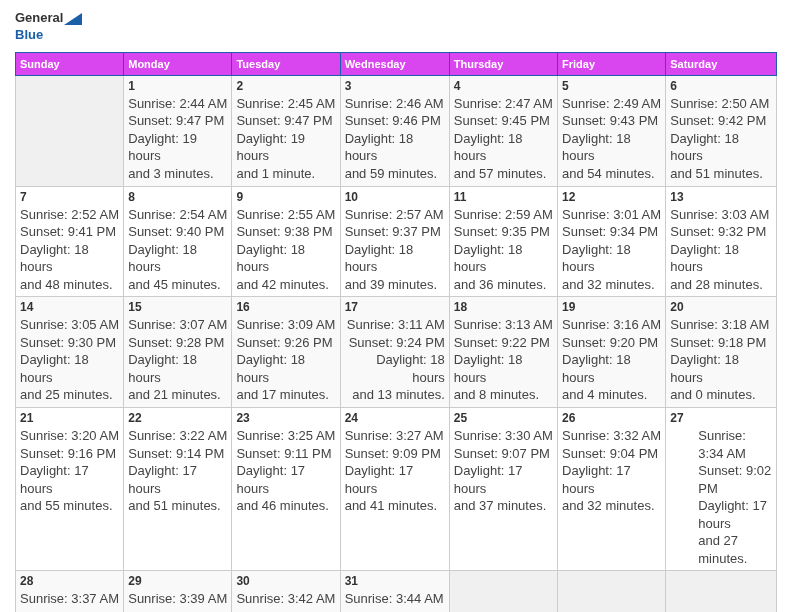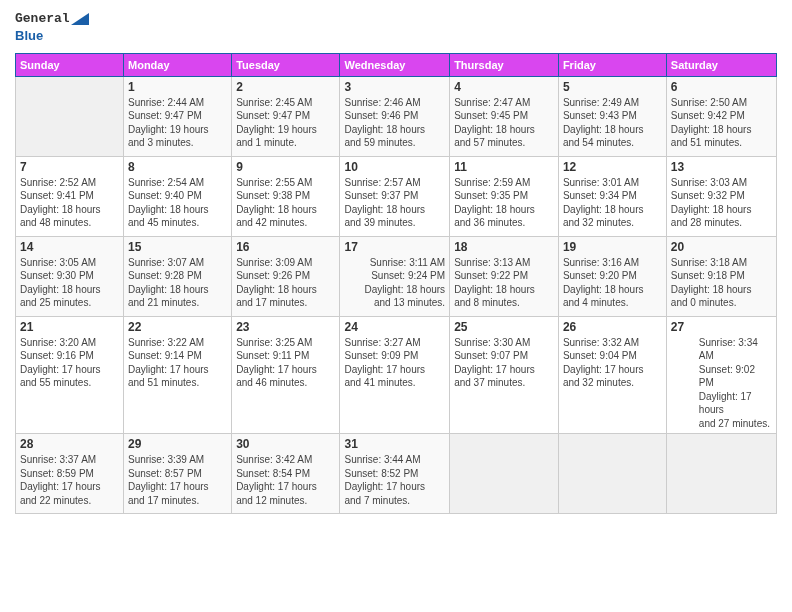--- a/index.html
+++ b/index.html
@@ -29,36 +29,36 @@
     
     .calendar tbody td {
       border: 1px solid #ccc;
       padding: 3px 4px;
       vertical-align: top;
       width: 113px;
       height: 80px;
     }
     
     .day-num { font-size: 12px; font-weight: bold; color: #333; margin-bottom: 2px; }
-    .day-info { font-size: 10px; color: #444; line-height: 1.35; }
+    .day-info { font-size: 13px; color: #444; line-height: 1.35; }
     
     .row-even td { background-color: #f9f9f9; }
     .row-odd td { background-color: #ffffff; }
     
     td.empty { background-color: #f0f0f0; }
   </style>
 </head>
 <body>
 
 <div class="page">
   <div class="header">
     <div class="logo">
     <div style="display:flex;align-items:center;">
       <div style="font-family:Arial;font-size:13px;font-weight:bold;line-height:1.3;">
-        <span style="color:#333;font-family:Liberation Mono, monospace;">General</span><svg width="18" height="12" viewBox="0 0 18 12" style="vertical-align:middle;margin-left:1px;">
+        <span style="color:#333;">General</span><svg width="18" height="12" viewBox="0 0 18 12" style="vertical-align:middle;margin-left:1px;">
               <polygon points="0,12 18,12 18,0" fill="#1a5fa8"></polygon>
             </svg><br>
         <span style="color:#1a5fa8;">Blue</span>
       </div>
     </div>
   </div>
     <div class="title-block">
       <div class="month-year"></div>
       <div class="location"></div>
     </div>

